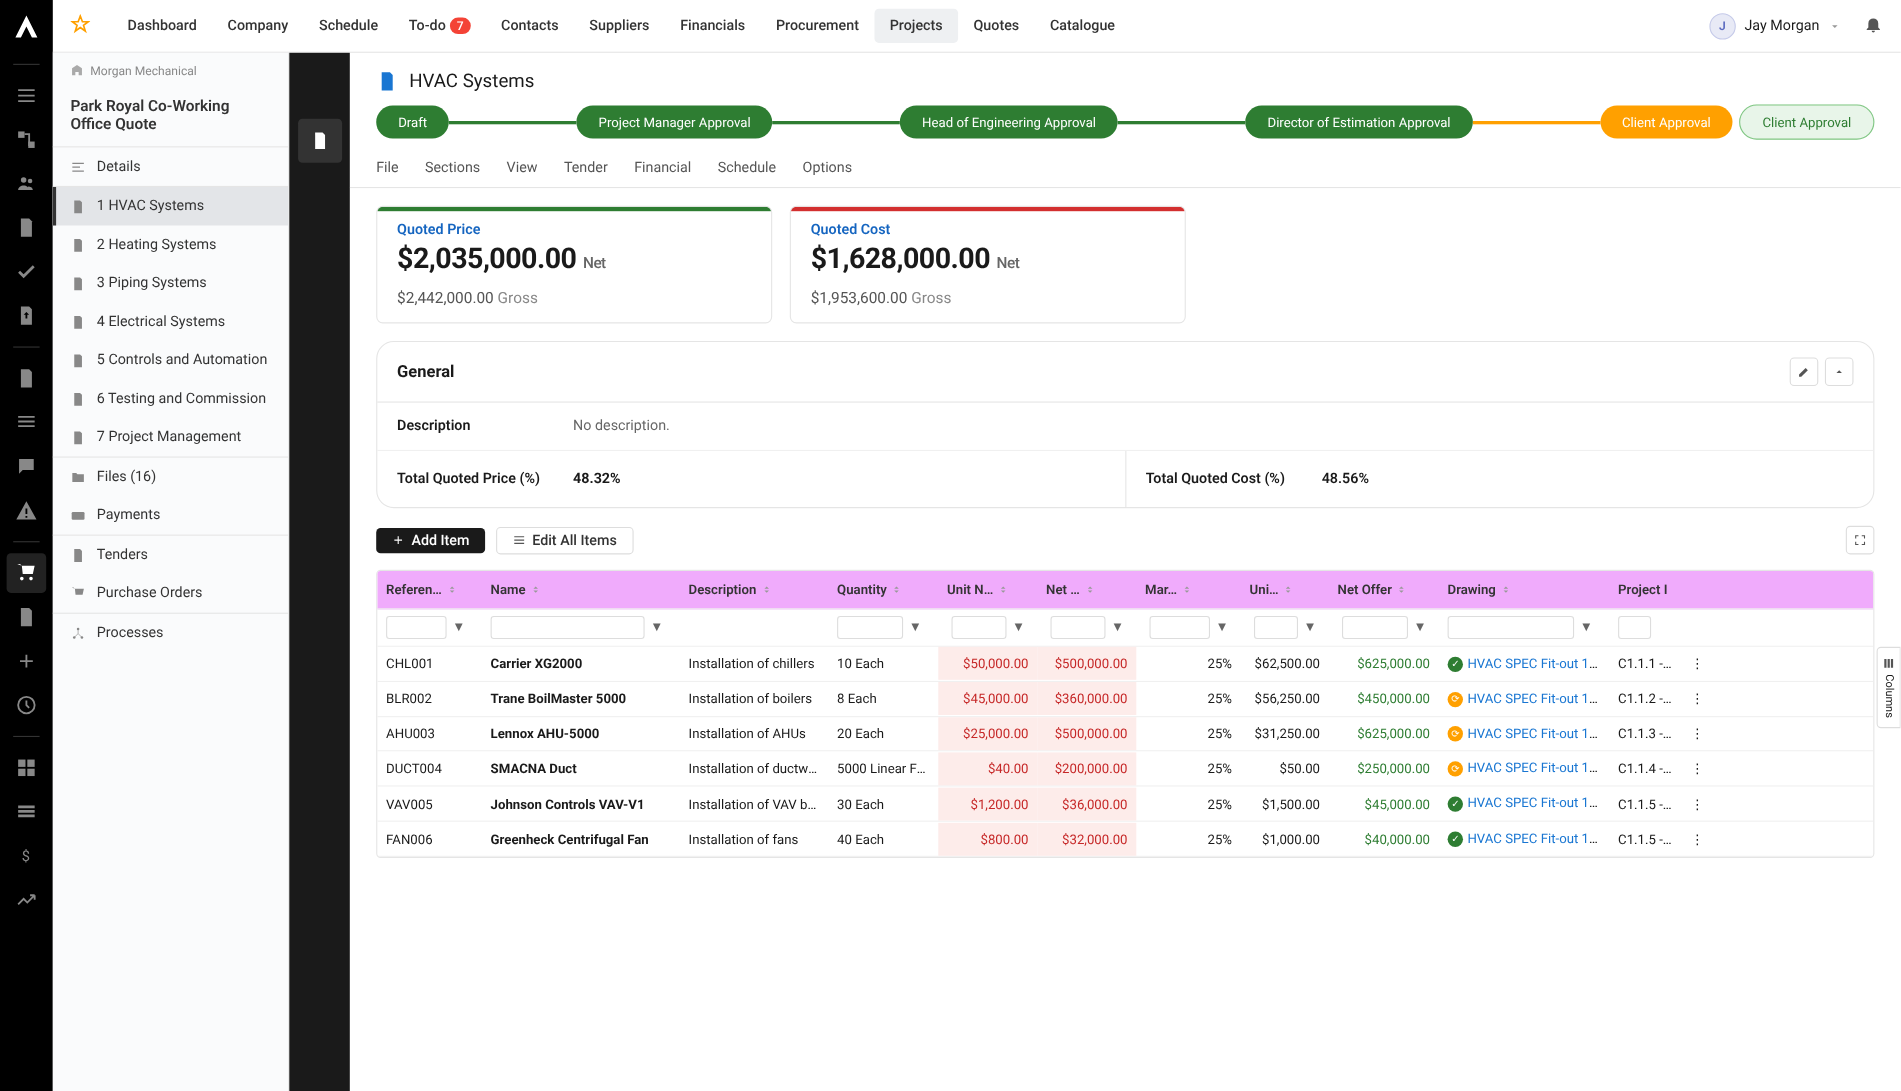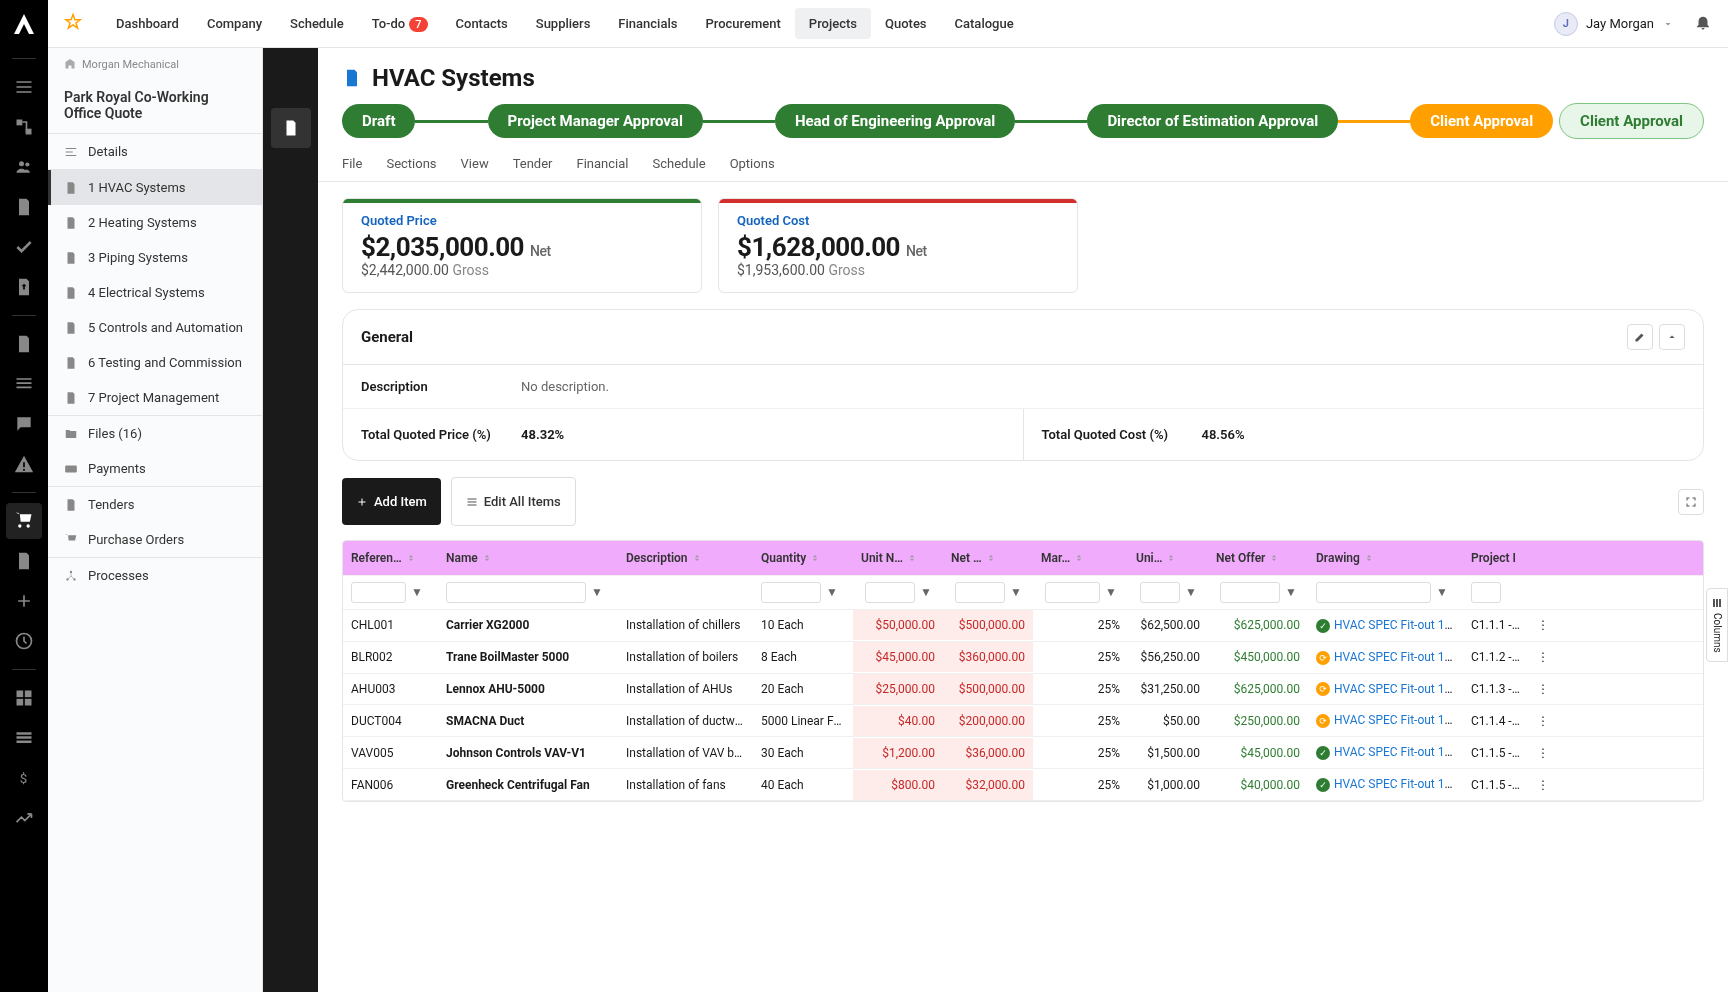--- a/index.html
+++ b/index.html
@@ -29,58 +29,58 @@
 .sb-item.active{background:#e3e5e8;border-left:3px solid #333;padding-left:13px}
 .sb-item svg{width:14px;height:14px;color:#888}
 .sb-sep{height:1px;background:#e5e5e5;margin:0}
 
 .content{flex:1;display:flex;min-width:0}
 .tab-rail{width:55px;background:#1a1a1a;display:flex;flex-direction:column;align-items:center;padding-top:60px}
 .tab-rail-item{width:40px;height:40px;display:flex;align-items:center;justify-content:center;color:#999;cursor:pointer;border-radius:4px}
 .tab-rail-item.active{background:#333;color:#fff}
 .page{flex:1;display:flex;flex-direction:column;min-width:0;overflow:hidden}
 .page-head{padding:16px 24px 12px;display:flex;align-items:center;gap:10px}
-.page-head h1{font-size:24px;font-weight:700}
+.page-head h1{font-size:17px;font-weight:400}
 .page-head svg{color:#1976d2}
 .steps{padding:8px 24px 16px;display:flex;align-items:center;gap:0}
 .step{flex-shrink:0}
-.step-pill{padding:8px 20px;border-radius:20px;font-size:15px;font-weight:700;white-space:nowrap}
+.step-pill{padding:8px 20px;border-radius:20px;font-size:12px;font-weight:400;white-space:nowrap}
 .step-green{background:#2e7d32;color:#fff}
 .step-orange{background:#ffa000;color:#fff}
 .step-out{background:#e8f5e9;color:#2e7d32;border:1px solid #81c784}
 .step-line{flex:1;height:3px}
 .step-line.g{background:#2e7d32}
 .step-line.o{background:#ffa000}
 .tabs{padding:0 24px;border-bottom:1px solid #e5e5e5;display:flex;gap:24px}
 .tab{padding:10px 0;font-size:13px;color:#555;cursor:pointer}
 .scroll{flex:1;overflow:auto;padding:16px 24px}
 .cards{display:flex;gap:16px;margin-bottom:16px}
 .card{flex:0 1 360px;border:1px solid #e5e5e5;border-radius:6px;padding:14px 18px;position:relative;overflow:hidden}
 .card::before{content:"";position:absolute;top:0;left:0;right:0;height:4px}
 .card.green::before{background:#2e7d32}
 .card.red::before{background:#d32f2f}
 .card-label{font-size:13px;color:#1565c0;font-weight:600;margin-bottom:4px}
 .card-val{font-size:26px;font-weight:700;letter-spacing:-0.5px}
 .card-val .net{font-size:14px;color:#666;font-weight:500;margin-left:6px}
-.card-sub{font-size:14px;color:#555;margin-top:0}
+.card-sub{font-size:14px;color:#555;margin-top:12px}
 .card-sub .g{color:#888}
 .panel{border:1px solid #e5e5e5;border-radius:16px;margin-bottom:16px}
 .panel-head{padding:14px 18px;display:flex;align-items:center;justify-content:between;border-bottom:1px solid #e5e5e5}
 .panel-head h3{font-size:15px;font-weight:700;flex:1}
 .panel-icons{display:flex;gap:6px}
 .icon-btn{width:26px;height:26px;border:1px solid #ddd;border-radius:4px;display:flex;align-items:center;justify-content:center;cursor:pointer;background:#fff}
 .panel-row{display:flex;padding:14px 18px;border-bottom:1px solid #f0f0f0}
 .panel-row:last-child{border-bottom:none}
 .panel-label{width:160px;font-weight:600;font-size:13px}
 .panel-val{color:#666}
 .panel-split{display:flex}
 .panel-split>div{flex:1;padding:18px}
 .panel-split>div:first-child{border-right:1px solid #e5e5e5}
 .actions{display:flex;gap:10px;align-items:center;margin-bottom:14px}
-.btn{padding:16px 14px;border-radius:4px;font-size:13px;font-weight:500;cursor:pointer;display:flex;align-items:center;gap:6px;border:none}
+.btn{padding:4px 14px;border-radius:4px;font-size:13px;font-weight:500;cursor:pointer;display:flex;align-items:center;gap:6px;border:none}
 .btn-primary{background:#1a1a1a;color:#fff}
 .btn-outline{background:#fff;border:1px solid #ddd;color:#333}
 .spacer{flex:1}
 .table{border:1px solid #e5e5e5;border-radius:4px;overflow:hidden;font-size:12px}
 .tr{display:flex;border-bottom:1px solid #f0f0f0;align-items:center}
 .th{font-weight:600;padding:10px 8px;display:flex;align-items:center;gap:4px;color:#333;font-size:12px}
 .td{padding:8px 8px;white-space:nowrap;overflow:hidden;text-overflow:ellipsis}
 .filter-row .td{padding:6px 8px}
 .filter-row input{width:calc(100% - 24px);border:1px solid #ddd;border-radius:3px;padding:3px 4px;font-size:11px}
 .filter-ic{width:18px;height:18px;display:inline-flex;align-items:center;justify-content:center;color:#666;margin-left:2px}

